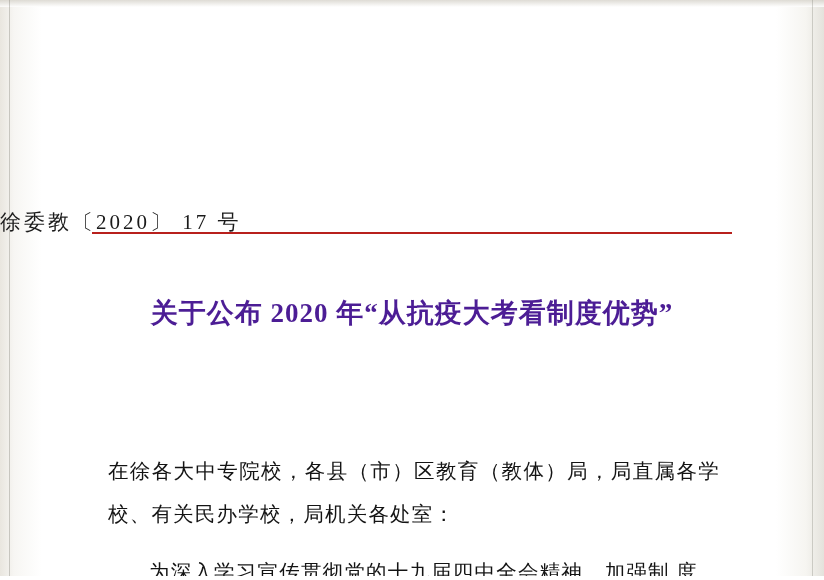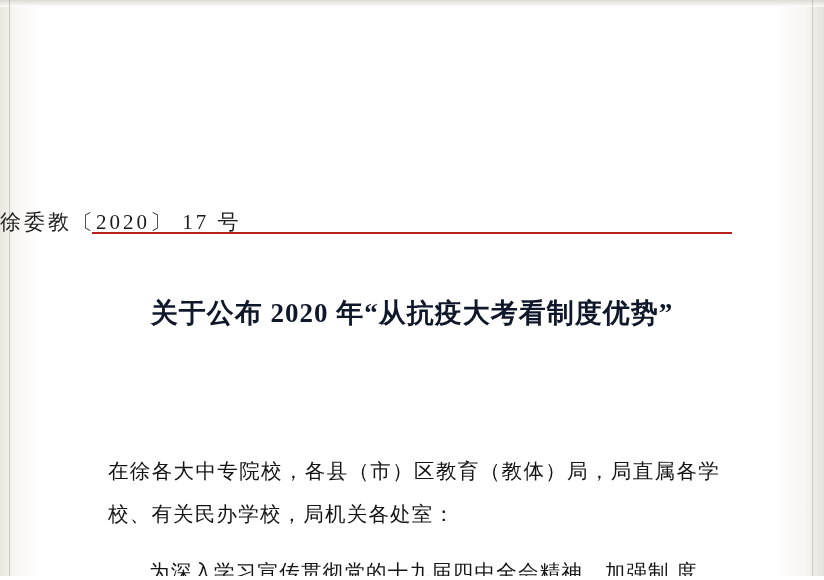--- a/index.html
+++ b/index.html
@@ -96,21 +96,21 @@
   .title {
     position: absolute;
     top: 290px;
     left: 60px;
     width: 704px;
     text-align: center;
     font-size: 27px;
     font-weight: bold;
     line-height: 1.75;
     letter-spacing: 1px;
-    color: #0f172a;
+    color: #4c1d95;
   }
   .title .line {
     display: block;
     white-space: nowrap;
   }
 
   
   .body {
     position: absolute;
     top: 434px;

